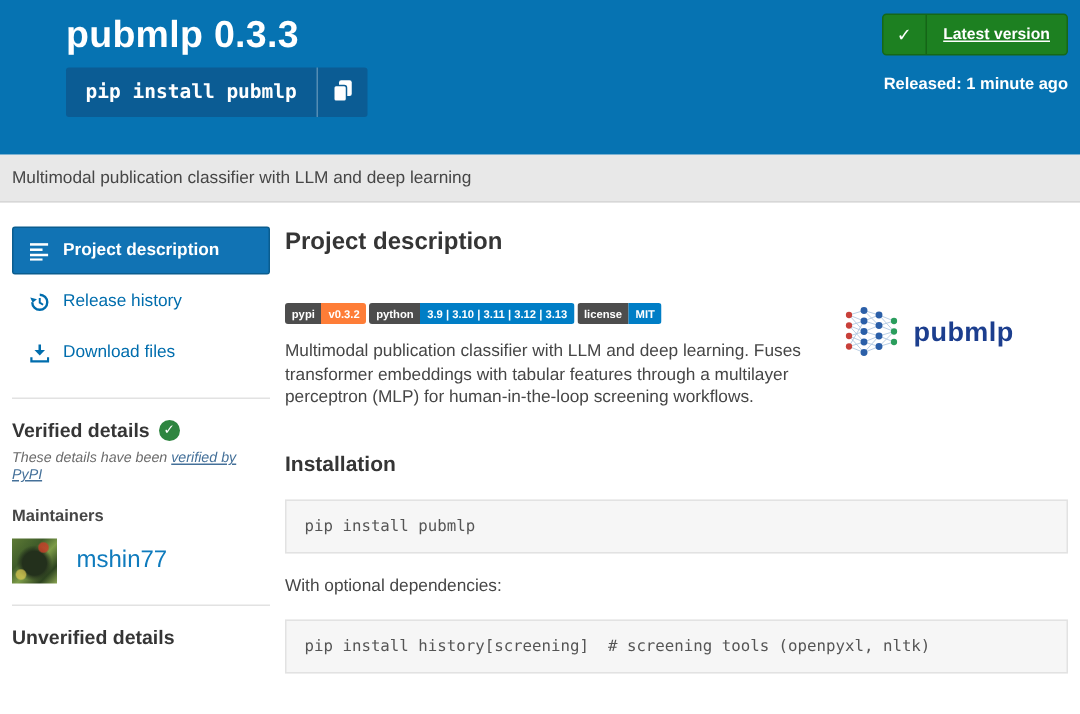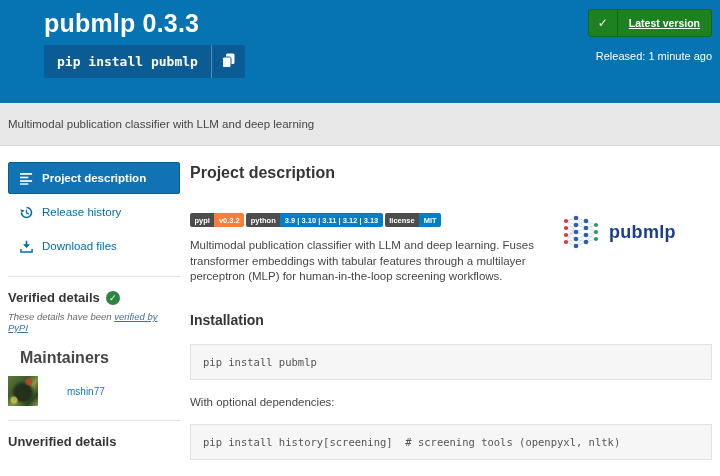--- a/index.html
+++ b/index.html
@@ -64,26 +64,26 @@
   }
   .latest-badge .label-seg {
     padding: 7px 11px;
     font-size: 10.5px;
     font-weight: 700;
     text-decoration: underline;
   }
   .released {
     margin-top: 13px;
     font-size: 11px;
-    font-weight: 400;
+    font-weight: 700;
     color: #fff;
   }
   
   .substrip {
-    height: 43px;
+    height: 32px;
     background: #e8e8e8;
     border-bottom: 1px solid #d7d7d7;
     display: flex;
     align-items: center;
     justify-content: space-between;
     padding: 0 8px;
   }
   .substrip .summary-text { font-size: 11.5px; color: #464646; }
   .manage-btn {
     color: #fff;
@@ -121,31 +121,31 @@
   .divider { border-top: 1px solid #e2e2e2; margin: 14px 0 13px 0; }
   .side-h { font-size: 13px; font-weight: 700; color: #353535; display: flex; align-items: center; gap: 6px; }
   .check-circle {
     width: 14px; height: 14px; border-radius: 50%;
     background: #2e8540; color: #fff;
     display: inline-flex; align-items: center; justify-content: center;
     font-size: 9px; font-weight: 700;
   }
   .side-note { font-size: 9.5px; font-style: italic; color: #6a6a6a; margin-top: 6px; }
   .side-note a { color: #447099; text-decoration: underline; cursor: pointer; }
-  .side-sub { font-size: 16px; font-weight: 700; color: #464646; margin: 16px 0 9px 12px; }
+  .side-sub { font-size: 11px; font-weight: 700; color: #464646; margin: 16px 0 9px 0; }
   .maintainer-row { display: flex; align-items: center; gap: 13px; }
   .avatar {
     width: 30px; height: 30px;
     background:
       radial-gradient(circle at 70% 20%, rgba(200,60,40,0.8) 0 3px, transparent 4px),
       radial-gradient(circle at 20% 80%, rgba(220,200,80,0.7) 0 3px, transparent 4px),
       radial-gradient(circle at 50% 55%, #23301c 0 8px, transparent 12px),
       linear-gradient(135deg, #5d7a35 0%, #3f5c2a 35%, #7d9c48 55%, #2c421f 80%, #8ba653 100%);
   }
-  .maintainer-link { font-size: 10px; color: #0f7bbd; cursor: pointer; margin-left: 16px; }
+  .maintainer-link { font-size: 16px; color: #0f7bbd; cursor: pointer; }
   
   .maincol h1 { font-size: 16px; font-weight: 700; color: #353535; margin-top: 2px; }
   .desc-block { margin-top: 31px; }
   .logo {
     float: right;
     width: 148px;
     margin: 0 2px 6px 12px;
     display: flex; align-items: center; gap: 7px;
   }
   .logo-text { font-size: 18px; font-weight: 700; letter-spacing: 0.3px; }

